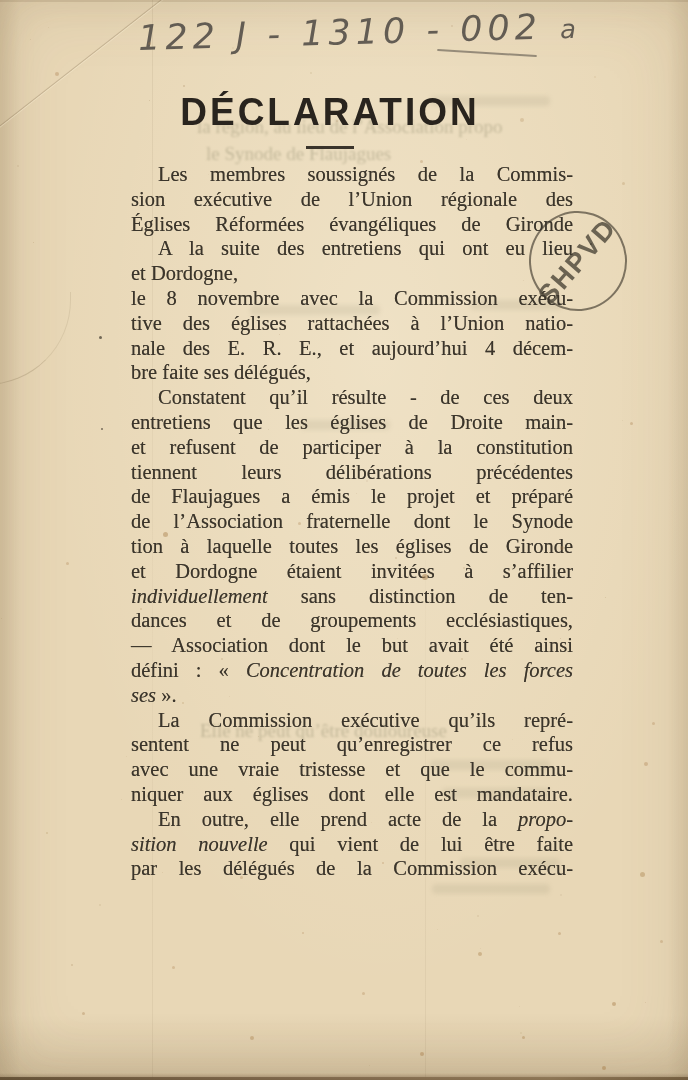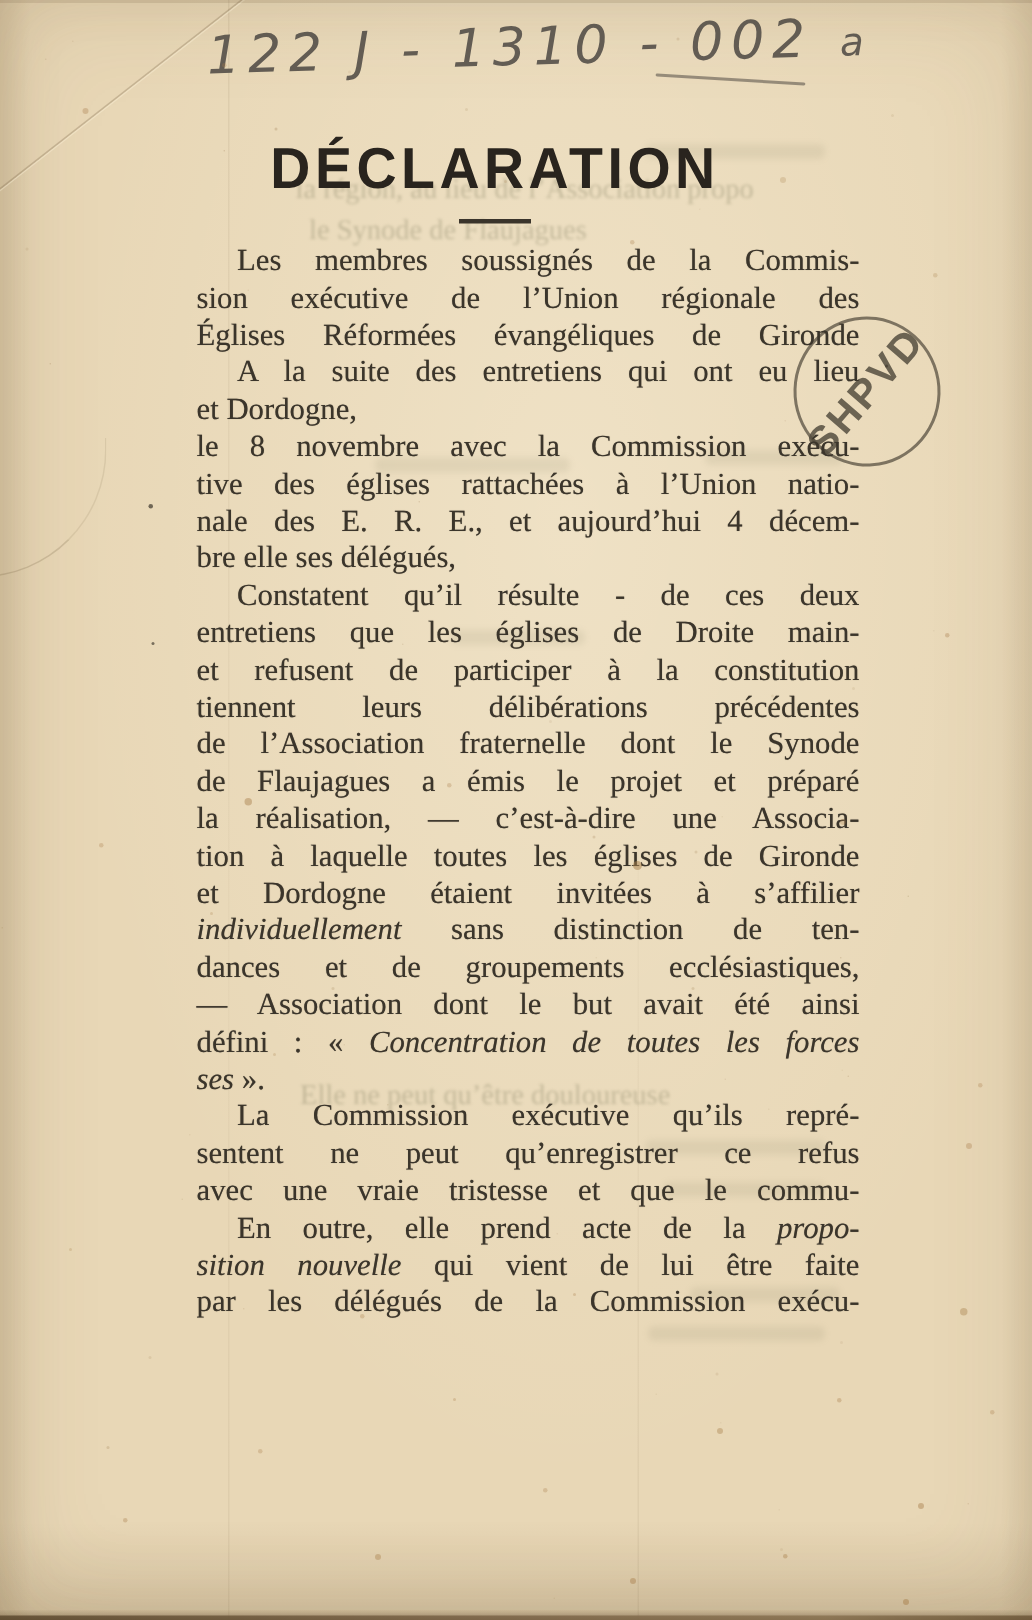--- a/index.html
+++ b/index.html
@@ -120,38 +120,38 @@
 
   <div class="body">
       <div class="bline indent jfull"><span>Les membres soussignés de la Commis-</span></div>
       <div class="bline jfull"><span>sion exécutive de l’Union régionale des</span></div>
       <div class="bline jfull"><span>Églises Réformées évangéliques de Gironde</span></div>
       <div class="bline indent jfull"><span>A la suite des entretiens qui ont eu lieu</span></div>
       <div class="bline"><span>et Dordogne,</span></div>
       <div class="bline jfull"><span>le 8 novembre avec la Commission exécu-</span></div>
       <div class="bline jfull"><span>tive des églises rattachées à l’Union natio-</span></div>
       <div class="bline jfull"><span>nale des E. R. E., et aujourd’hui 4 décem-</span></div>
-      <div class="bline"><span>bre elle ses délégués,</span></div>
+      <div class="bline"><span>bre faite ses délégués,</span></div>
       <div class="bline indent jfull"><span>Constatent qu’il résulte - de ces deux</span></div>
       <div class="bline jfull"><span>entretiens que les églises de Droite main-</span></div>
       <div class="bline jfull"><span>et refusent de participer à la constitution</span></div>
       <div class="bline jfull"><span>tiennent leurs délibérations précédentes</span></div>
+      <div class="bline jfull"><span>de Flaujagues a émis le projet et préparé</span></div>
       <div class="bline jfull"><span>de l’Association fraternelle dont le Synode</span></div>
-      <div class="bline jfull"><span>de Flaujagues a émis le projet et préparé</span></div>
-      <div class="bline jfull"><span>la réalisation, — c’est-à-dire une Associa-</span></div>
       <div class="bline jfull"><span>tion à laquelle toutes les églises de Gironde</span></div>
       <div class="bline jfull"><span>et Dordogne étaient invitées à s’affilier</span></div>
       <div class="bline jfull"><span class="it">individuellement</span><span> sans distinction de ten-</span></div>
       <div class="bline jfull"><span>dances et de groupements ecclésiastiques,</span></div>
       <div class="bline jfull"><span>— Association dont le but avait été ainsi</span></div>
       <div class="bline jfull"><span>défini : « </span><span class="it">Concentration de toutes les forces</span></div>
       <div class="bline"><span class="it">ses</span><span> ».</span></div>
       <div class="bline indent jfull"><span>La Commission exécutive qu’ils repré-</span></div>
       <div class="bline jfull"><span>sentent ne peut qu’enregistrer ce refus</span></div>
       <div class="bline jfull"><span>avec une vraie tristesse et que le commu-</span></div>
+      <div class="bline jfull"><span>niquer aux églises dont elle est mandataire.</span></div>
       <div class="bline indent jfull"><span>En outre, elle prend acte de la </span><span class="it">propo-</span></div>
       <div class="bline jfull"><span class="it">sition nouvelle</span><span> qui vient de lui être faite</span></div>
       <div class="bline jfull"><span>par les délégués de la Commission exécu-</span></div>
     </div>
 
   <div class="spots">
       <div class="spot" style="left: 55px; top: 72px; width: 4px; height: 4px; opacity: 0.35; background: rgb(168, 127, 76);"></div>
       <div class="spot" style="left: 148px; top: 42px; width: 3px; height: 3px; opacity: 0.3; background: rgb(168, 127, 76);"></div>
       <div class="spot" style="left: 420px; top: 160px; width: 3px; height: 3px; opacity: 0.3; background: rgb(168, 127, 76);"></div>
       <div class="spot" style="left: 520px; top: 118px; width: 4px; height: 4px; opacity: 0.25; background: rgb(168, 127, 76);"></div>

